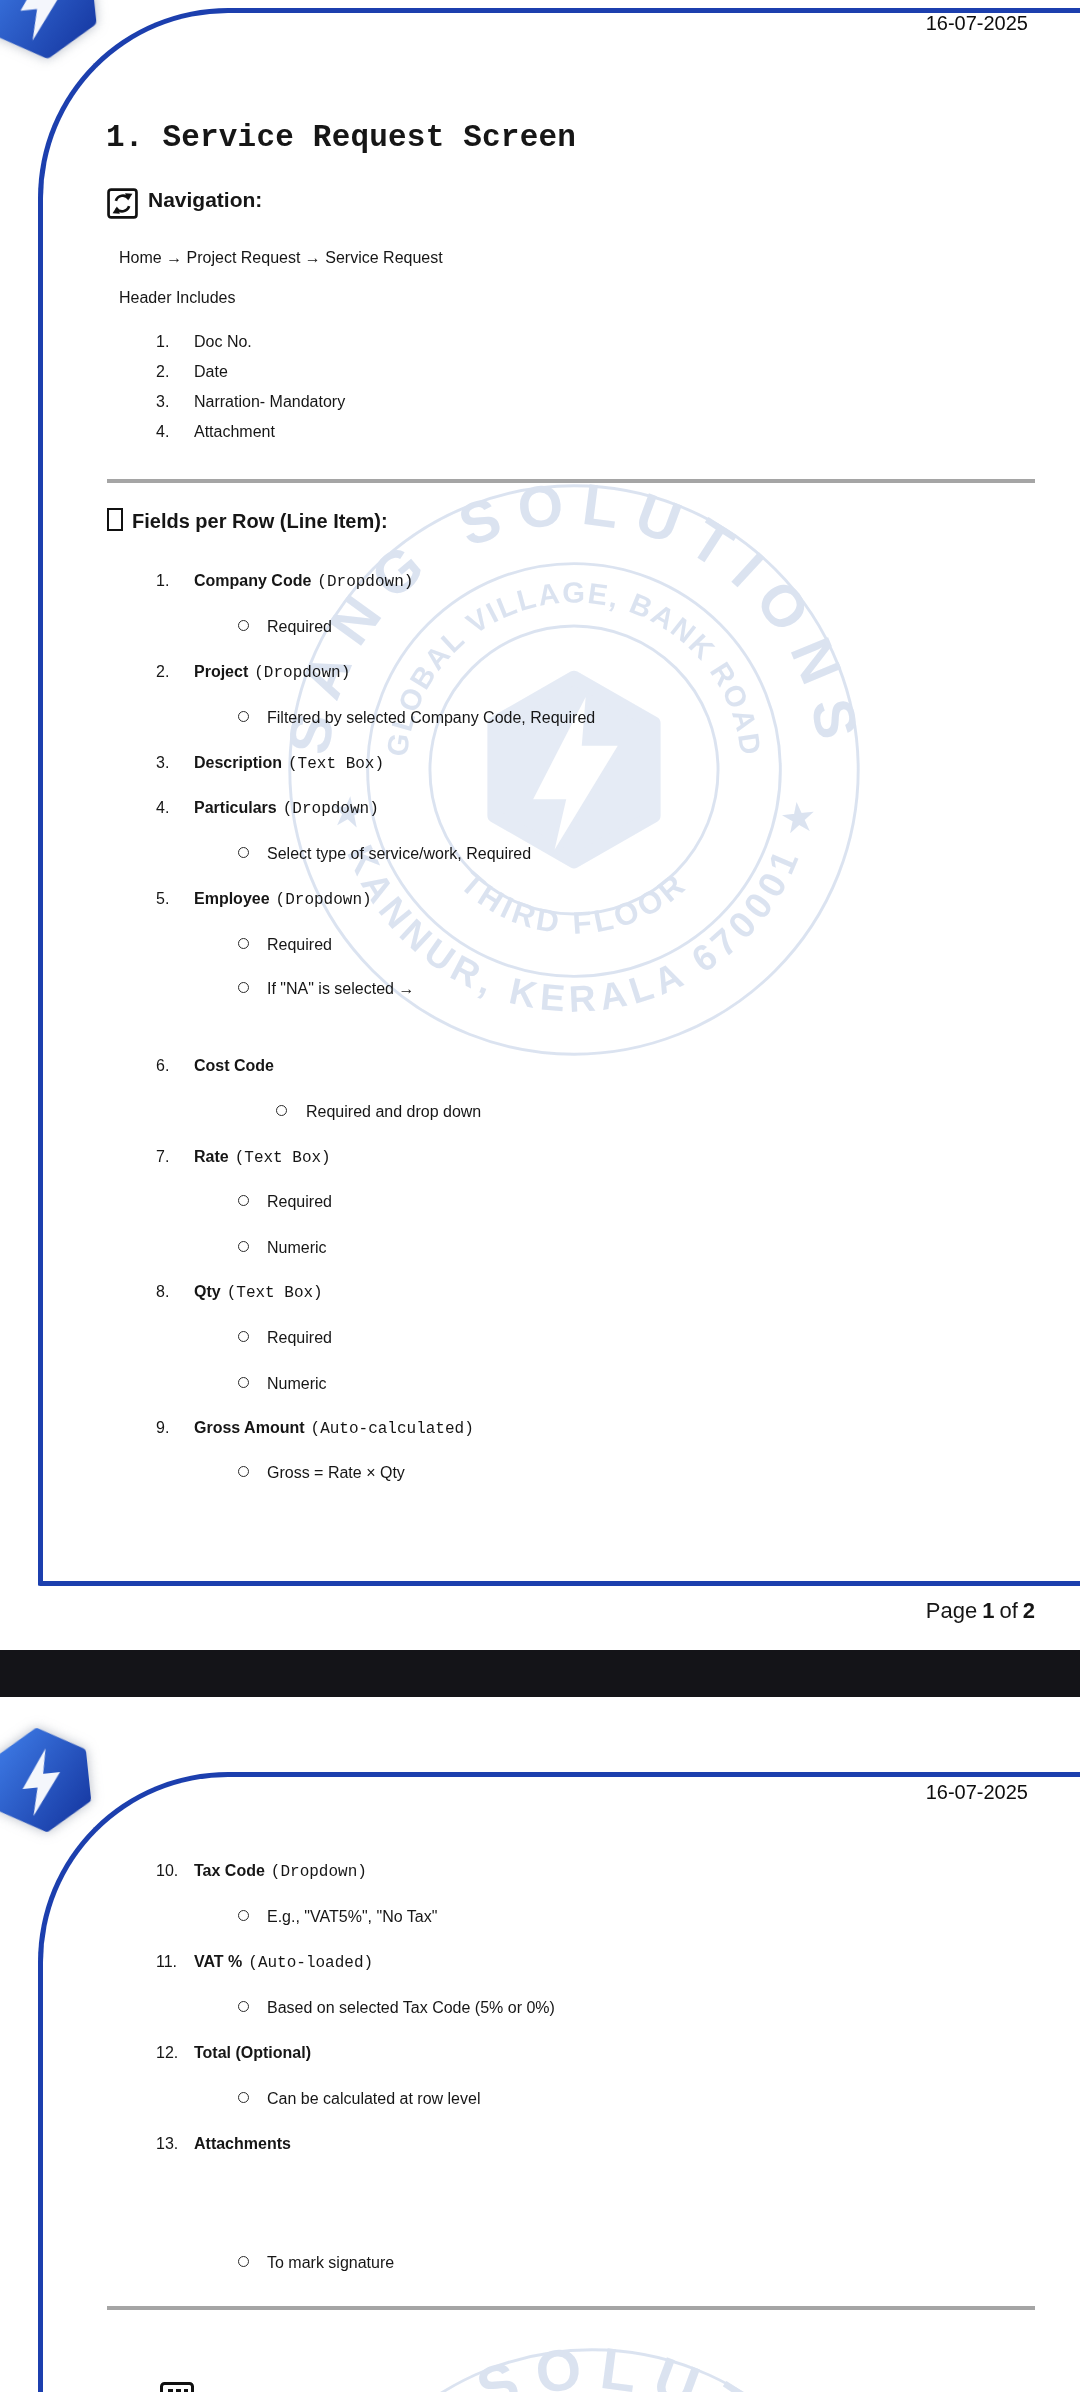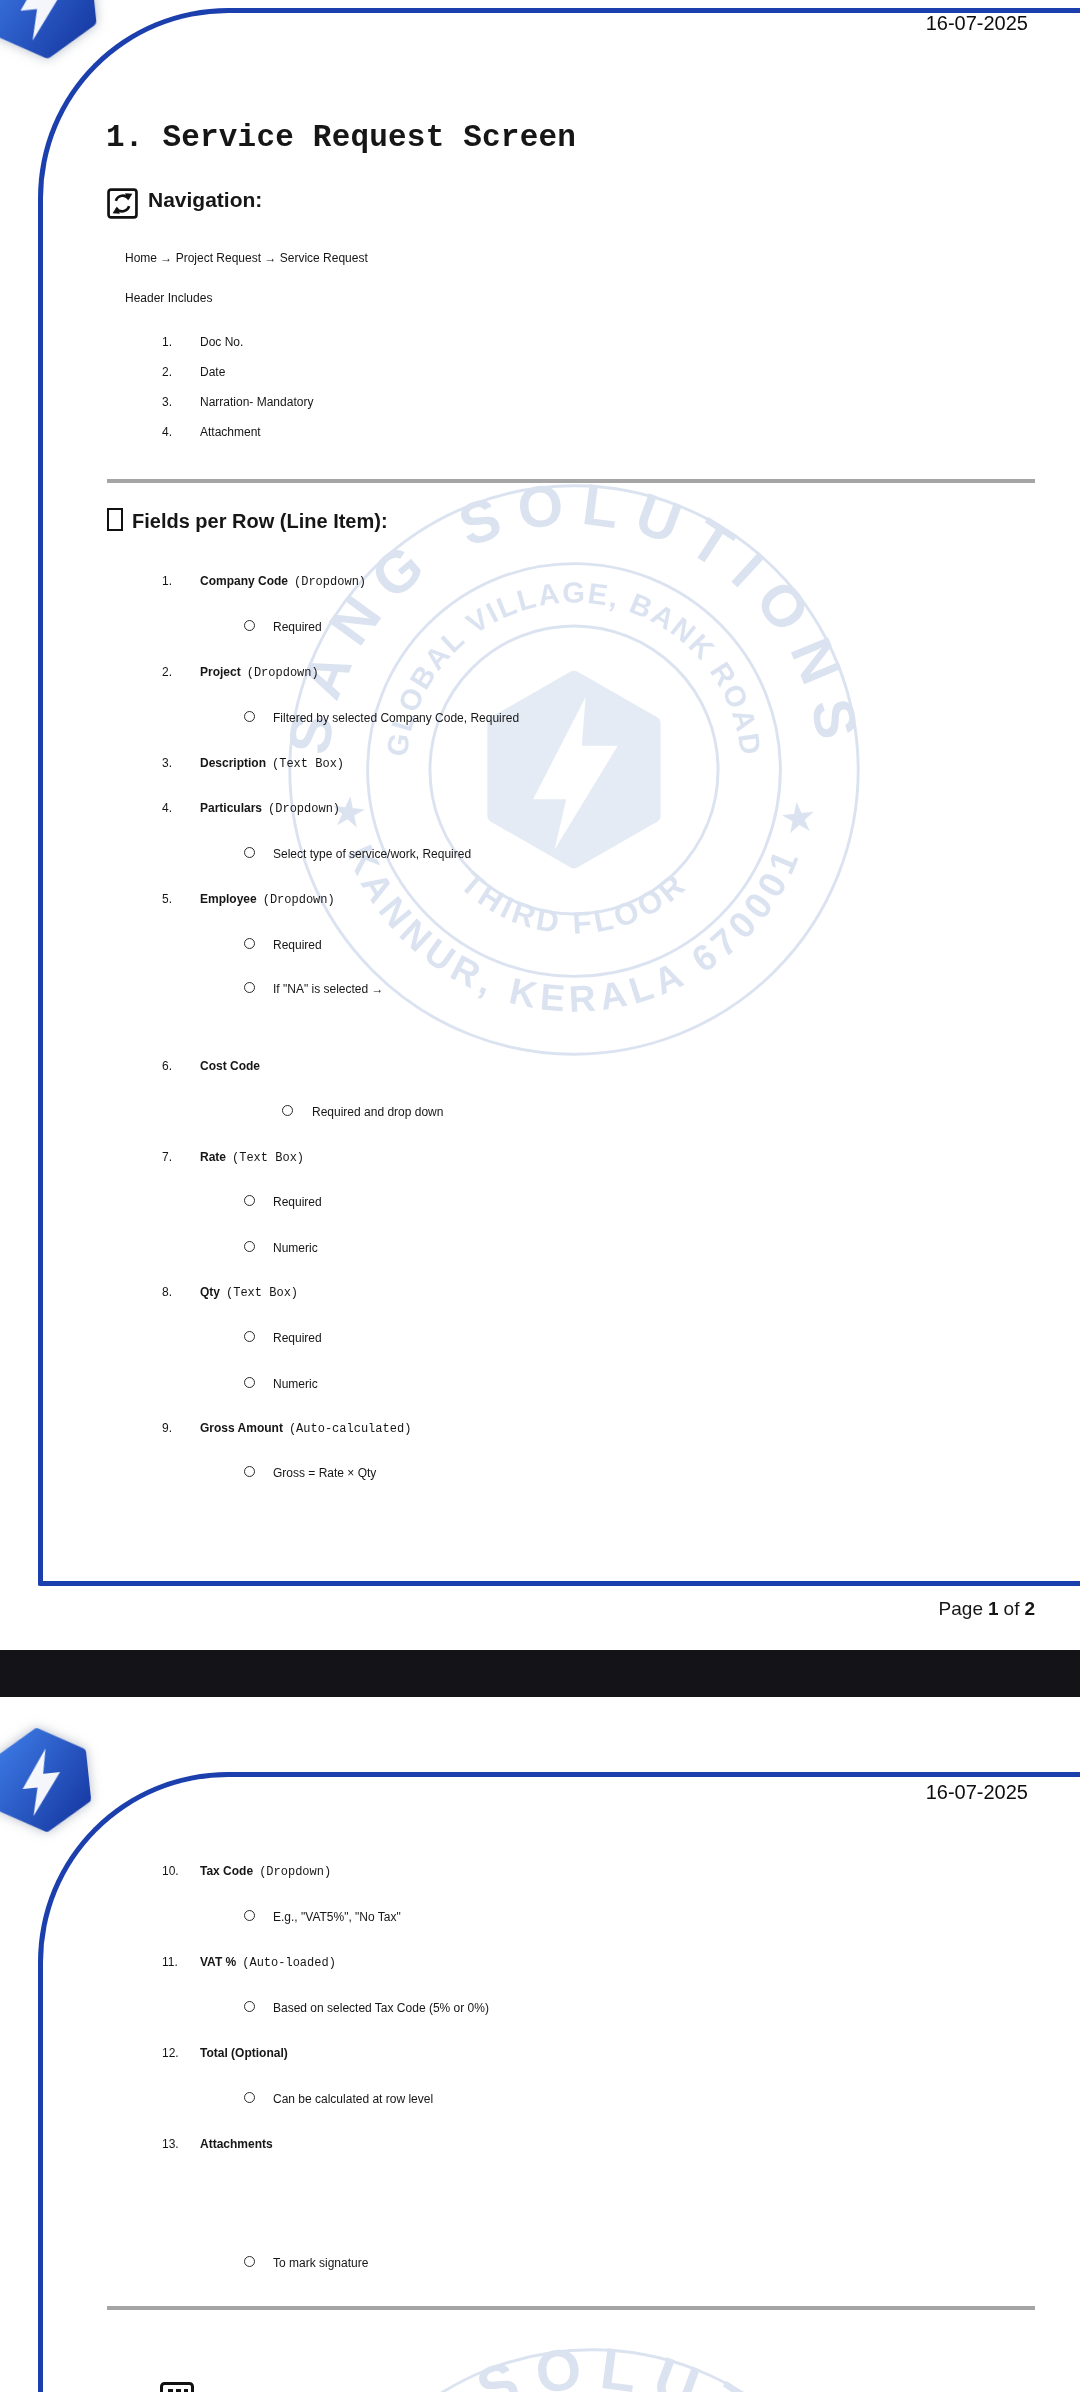--- a/index.html
+++ b/index.html
@@ -10,21 +10,21 @@
   
   .pgborder{position:absolute;border:5px solid #1c3fae;border-right:none;}
   .pgborder.p1{left:38px;top:8px;right:-8px;height:1568px;border-radius:190px 0 0 2px;}
   .pgborder.p2{left:38px;top:1772px;right:-8px;height:900px;border-radius:190px 0 0 0;}
   .separator{position:absolute;left:0;top:1650px;width:100%;height:47px;background:#141418;}
   
   .logo{position:absolute;filter:drop-shadow(0 0 6px rgba(110,120,140,.5));}
   .logo.p1{left:-14px;top:-58px;width:112px;height:122px;transform:rotate(-6deg);}
   .logo.p2{left:-8px;top:1727px;width:100px;height:110px;transform:rotate(-6deg);}
   
-  .line{position:absolute;left:18px;right:0;height:32px;font-size:12px;line-height:30px;padding-left:47px;}
+  .line{position:absolute;left:12px;right:0;height:32px;font-size:16px;line-height:30px;padding-left:47px;}
   .ind{position:absolute;left:107px;}
   .num{position:absolute;left:144px;}
   .num.bold{font-weight:bold;}
   .term{position:absolute;left:182px;}
   .term b{font-weight:bold;margin-top:16px;}
   .rest{margin-left:6px;font-family:Liberation Mono, monospace;}
   .ob{position:absolute;left:226px;top:8px;width:9px;height:9px;border:1.7px solid #2b2b2b;border-radius:50%;}
   .ob.deep{left:264px;}
   .sub{position:absolute;left:255px;}
   .sub.deep{left:294px;}
@@ -34,21 +34,21 @@
   .arrowtext{position:absolute;left:279px;}
   .title{position:absolute;left:106px;top:120px;font-size:31px;font-weight:bold;letter-spacing:.2px;font-family:Liberation Mono, monospace;}
   .navrow{position:absolute;left:107px;top:188px;height:34px;display:flex;}
   .navrow .navlabel{font-weight:bold;font-size:21px;margin-left:10px;}
   .datebox{position:absolute;font-size:20px;color:#0d0d0d;}
   .datebox.p1{top:12px;right:52px;}
   .datebox.p2{top:1781px;right:52px;}
   .hrule{position:absolute;left:107px;width:928px;height:4px;background:#a5a5a5;}
   .fieldshead{position:absolute;left:107px;top:508px;font-size:20px;font-weight:bold;}
   .tofu{display:inline-block;width:12px;height:19px;border:2.4px solid #111;margin-right:9px;vertical-align:-3px;}
-  .footer{position:absolute;top:1598px;right:45px;font-size:19px;}
+  .footer{position:absolute;top:1598px;right:45px;font-size:22px;}
   .footer span{margin-left:5px;}
   .footer .b{font-weight:bold;}
   
   .wm{position:absolute;opacity:.5;}
   .wm.p1{left:282px;top:478px;}
   .wm.p2{left:300px;top:2342px;}
   .cuticon{position:absolute;left:160px;top:2382px;width:34px;height:28px;}
 </style>
 </head>
 <body>

